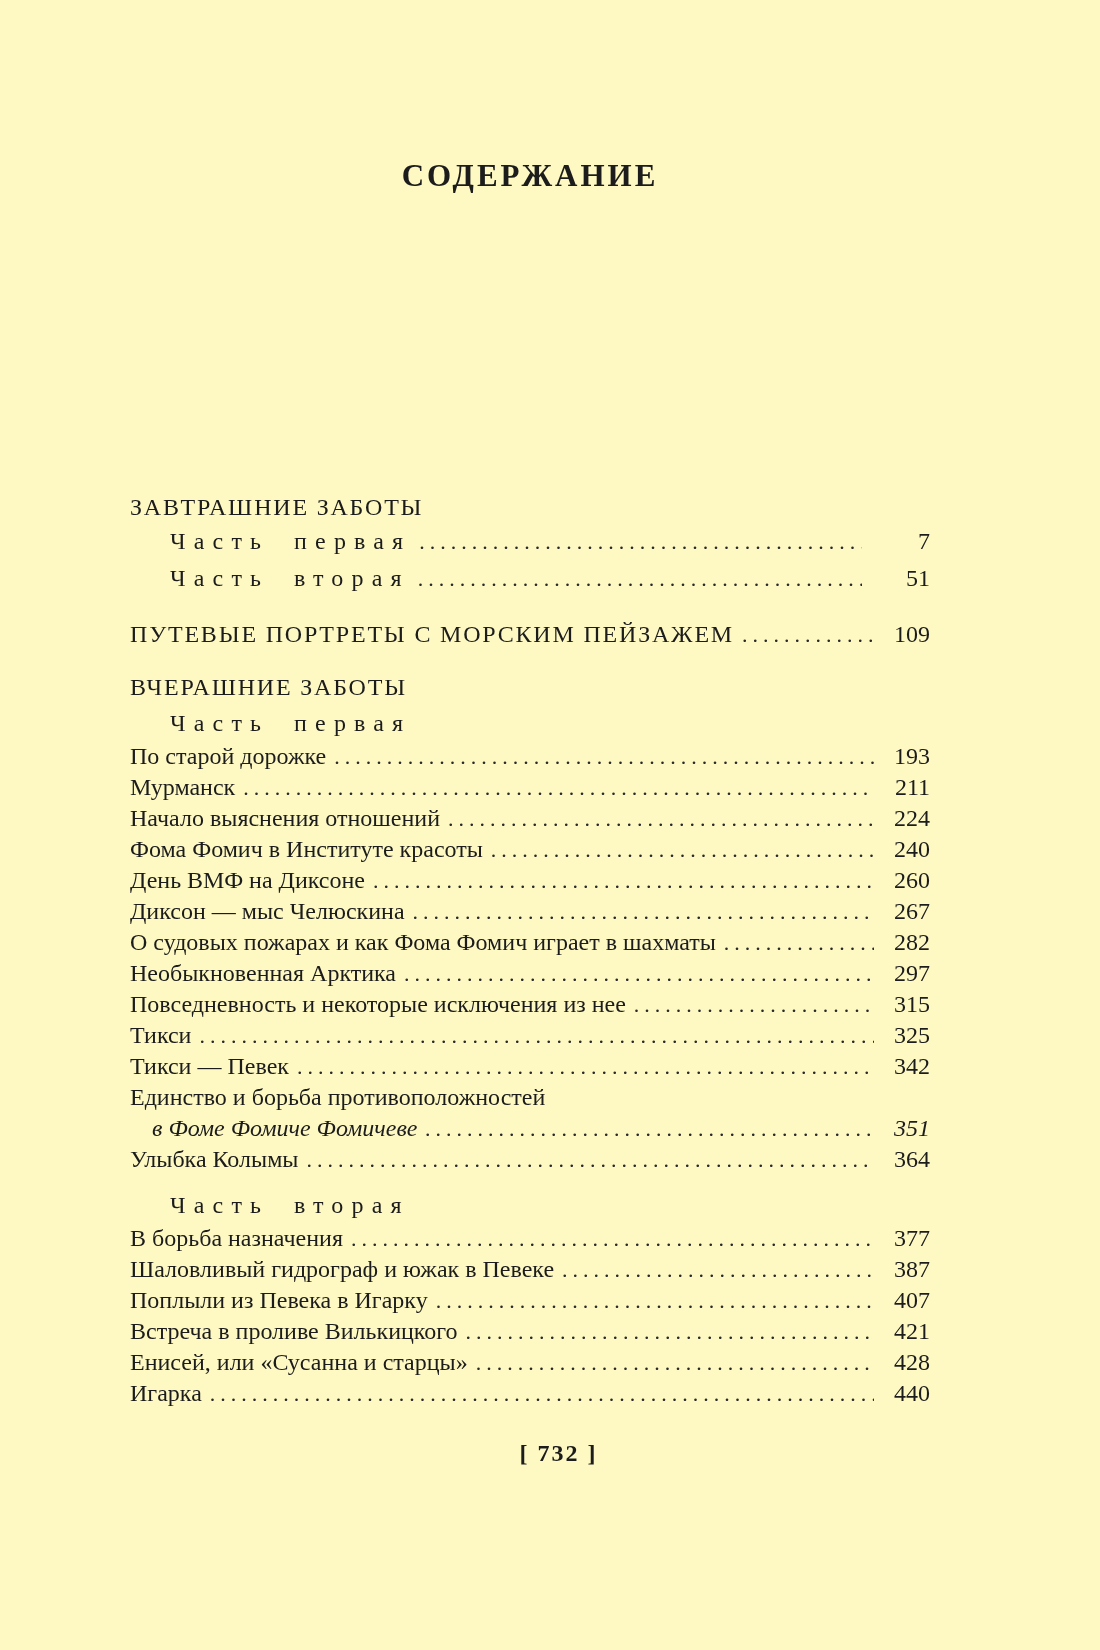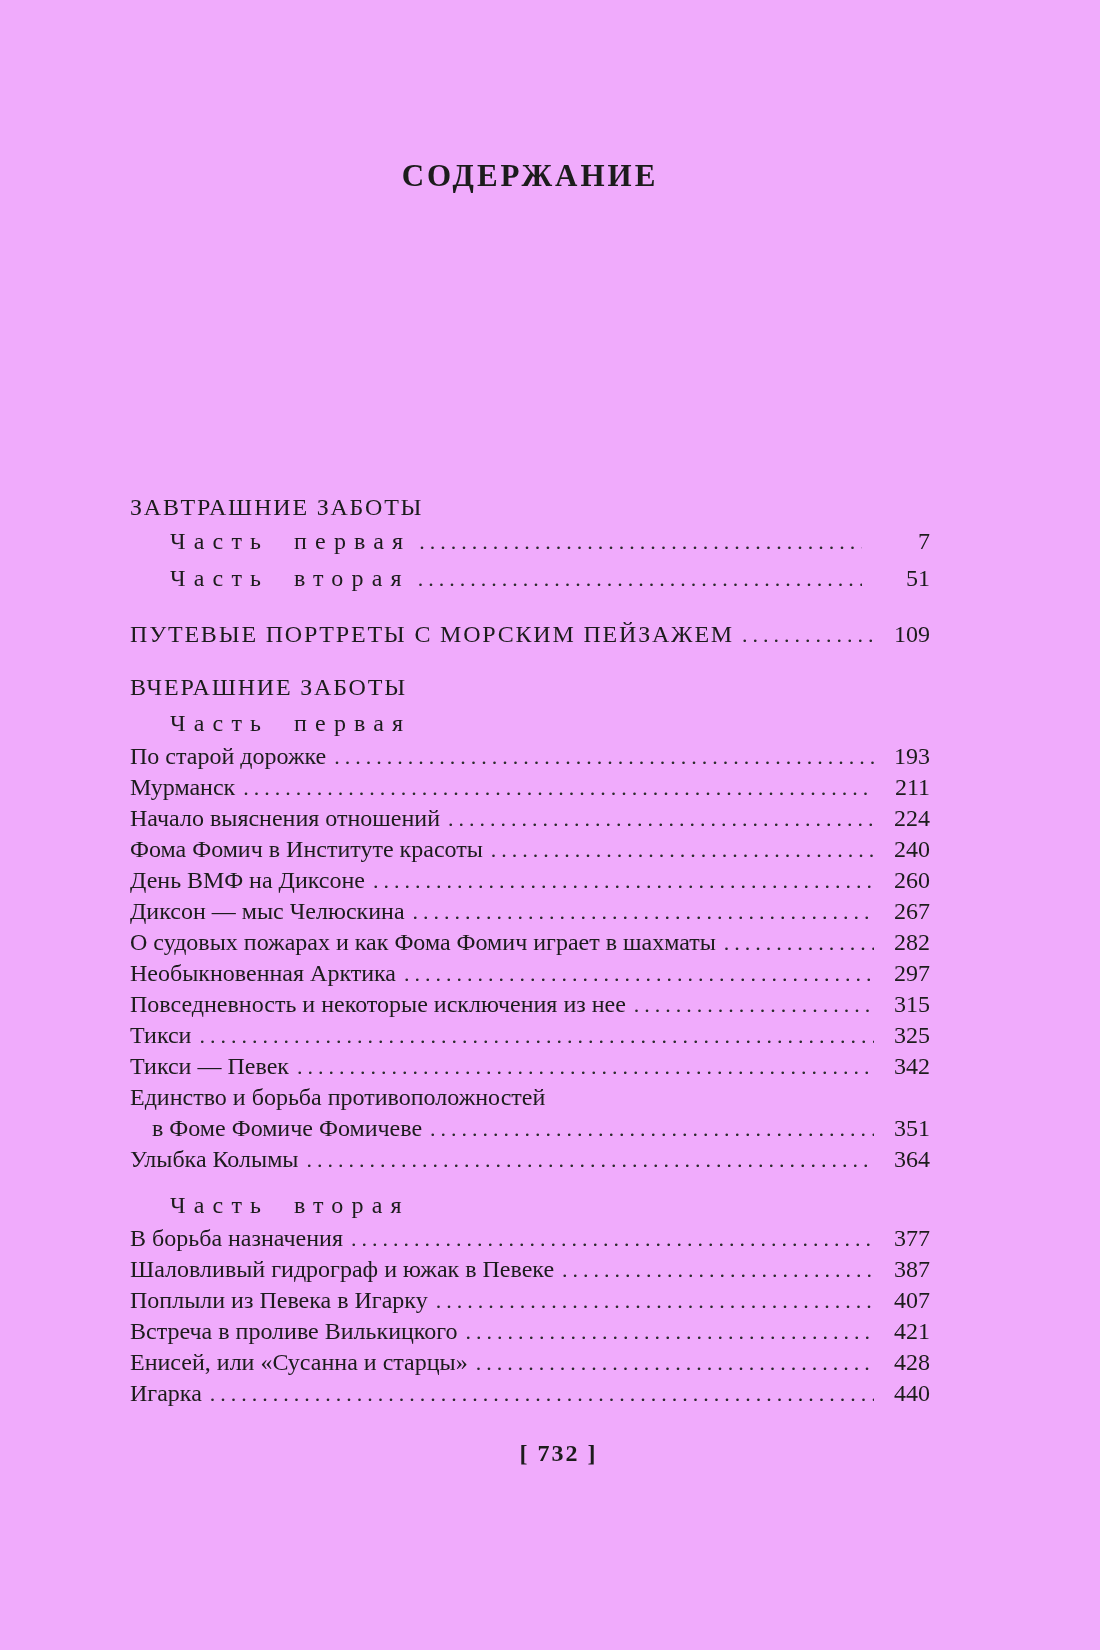--- a/index.html
+++ b/index.html
@@ -4,21 +4,21 @@
 <style>
   html, body {
     margin: 0;
     padding: 0;
     background: #ffffff;
   }
   #book-page {
     position: relative;
     width: 1100px;
     height: 1650px;
-    background: #f0abfc;
+    background: #fef9c3;
     color: #1c1c1c;
     font-family: "Liberation Serif", "DejaVu Serif", serif;
     overflow: hidden;
     box-sizing: border-box;
   }
   .content {
     position: absolute;
     left: 130px;
     width: 800px;
     top: 0;
@@ -48,20 +48,21 @@
   .row.spaced {
     line-height: 36px;
     margin-left: 40px;
   }
   .row.spaced .label {
     letter-spacing: 0.34em;
     word-spacing: 0.45em;
   }
   .row.entry-cont {
     padding-left: 22px;
+    font-style: italic;
   }
   .gap-lg { margin-top: 22px; }
   .gap-md { margin-top: 12px; }
   .gap-sm { margin-top: 2px; }
   .dots {
     flex: 1 1 auto;
     overflow: hidden;
     white-space: nowrap;
     margin: 0 4px 0 8px;
     min-width: 20px;

